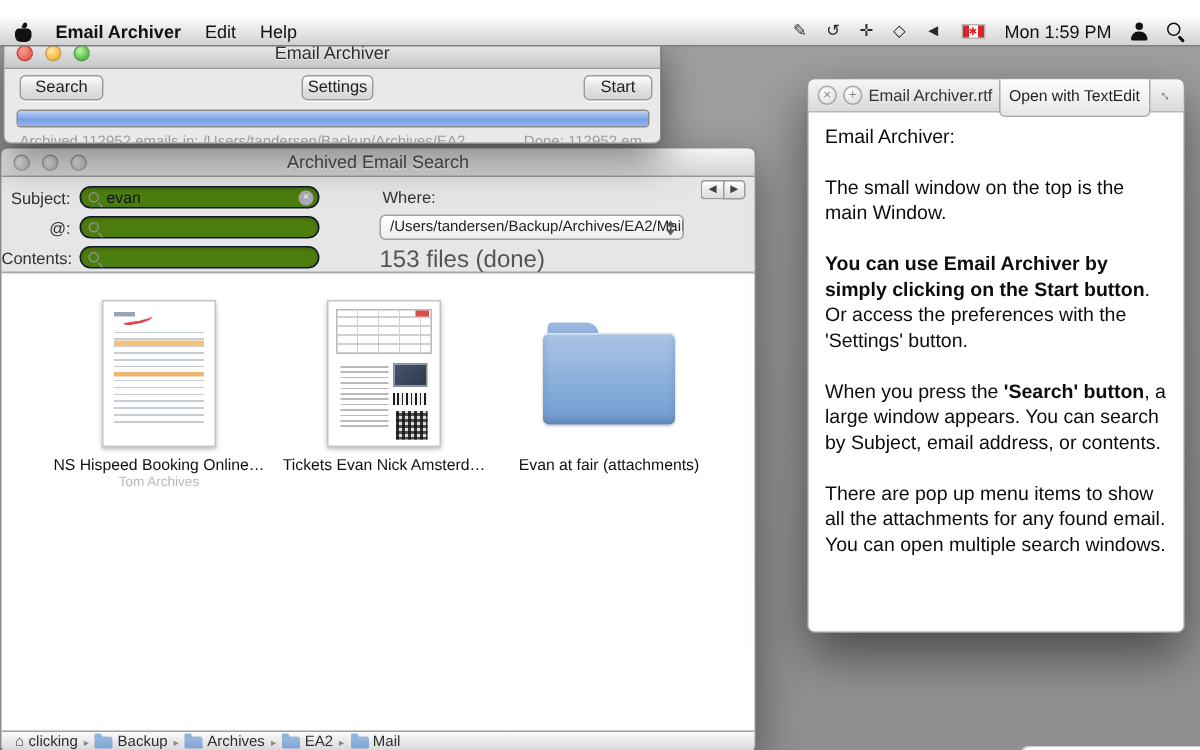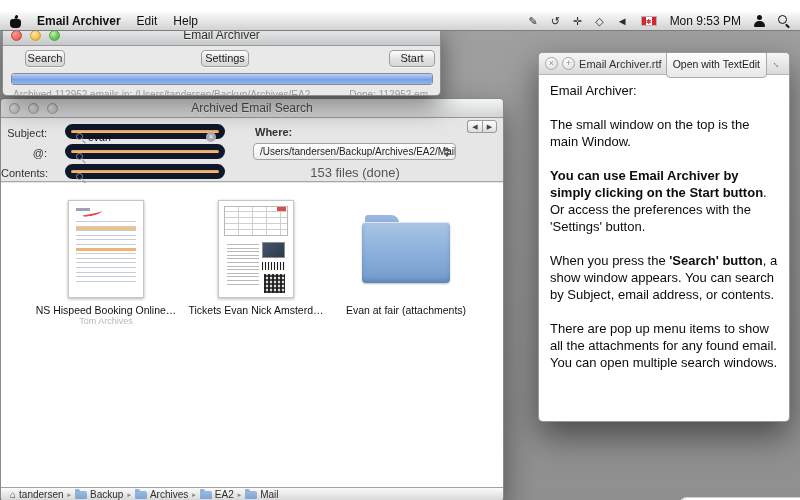--- a/index.html
+++ b/index.html
@@ -35,45 +35,45 @@
   .light { width:11px; height:11px; border-radius:50%; }
   .l-red { background:radial-gradient(circle at 35% 30%, #ff9d95, #ec6b5f 60%, #d04b3c); border:1px solid #c1473c; }
   .l-yel { background:radial-gradient(circle at 35% 30%, #ffe9a8, #f6bf4f 60%, #dd9f33); border:1px solid #cda043; }
   .l-grn { background:radial-gradient(circle at 35% 30%, #c4f1b2, #66c554 60%, #47a436); border:1px solid #52a43c; }
   .l-gray { background:radial-gradient(circle at 35% 30%, #f2f2f2, #cacaca 65%, #b2b2b2); border:1px solid #a5a5a5; }
 
   
   .win-archiver { left:2px; top:13px; width:439px; height:71px; background:#e9e9e9; box-shadow:0 10px 26px rgba(0,0,0,.5); z-index:30; }
   .arch-body { position:relative; height:50px; }
   .aqua-btn { position:absolute; height:17px; background:linear-gradient(#ffffff,#e3e3e3 50%,#d6d6d6); border:1px solid #9d9d9d; border-radius:4px; font-size:11px; color:#222; text-align:center; line-height:15px; box-shadow:0 1px 0 rgba(255,255,255,.7); cursor:default; font-family:inherit; }
-  .btn-search { left:22px; top:4px; width:40px; }
+  .btn-search { left:10px; top:4px; width:56px; }
   .btn-settings { left:198px; top:4px; width:48px; }
   .btn-start { right:5px; top:4px; width:46px; }
   .pbar { position:absolute; left:8px; right:7px; top:27px; height:12px; border:1px solid #8b8b8b; border-radius:3px; background:#dfe6f2; overflow:hidden; }
   .pfill { height:100%; width:100%; background:linear-gradient(180deg,#bcd0f4,#85abe9 45%,#78a0e6 55%,#93b5ec); }
   .statusrow { position:absolute; left:10px; right:2px; top:43px; display:flex; justify-content:space-between; font-size:10px; color:#9a9a9a; white-space:nowrap; overflow:hidden; }
   .statusrow .sr { overflow:hidden; }
 
   
   .win-search { left:0px; top:86px; width:504px; height:404px; background:#e6e6e6; box-shadow:0 12px 30px rgba(0,0,0,.45); z-index:10; }
   .win-search .titlebar { height:19px; background:linear-gradient(#f3f4f4,#d3d4d6); color:#4f4f4f; font-size:12px; line-height:18px; }
   .sform { position:relative; height:64px; background:#e6e6e6; border-bottom:1px solid #a6a6a6; }
   .flab { position:absolute; width:46px; text-align:right; font-size:11px; color:#333; }
-  .sfield { position:absolute; left:64px; width:160px; height:15px; background:#fdba74; border:6px solid #0f172a; border-radius:8px; box-shadow:inset 0 1px 2px rgba(0,0,0,.18); }
+  .sfield { position:absolute; left:52px; width:160px; height:15px; background:#4d7c0f; border:1px solid #0f172a; border-radius:8px; box-shadow:inset 0 1px 2px rgba(0,0,0,.18); }
   .sfield .mg { position:absolute; left:5px; top:3px; width:9px; height:9px; }
   .mg::before { content:""; position:absolute; top:0; left:0; width:5px; height:5px; border:1.2px solid #8f8f8f; border-radius:50%; }
   .mg::after { content:""; position:absolute; bottom:0; right:0; width:3.5px; height:1.3px; background:#8f8f8f; transform:rotate(45deg); }
   .sfield input { position:absolute; left:17px; top:0; width:calc(100% - 32px); height:13px; border:none; background:transparent; outline:none; font-size:10.5px; color:#111; font-family:inherit; }
   .clear-btn { position:absolute; right:3px; top:2px; width:10px; height:10px; border-radius:50%; background:#a9aab3; color:#fff; font-size:7px; line-height:10px; text-align:center; cursor:default; }
-  .where-lab { position:absolute; left:254px; top:8px; font-size:11px; color:#333;font-weight:bold; }
+  .where-lab { position:absolute; left:254px; top:8px; font-size:11px; color:#333; }
   .where-pop { position:absolute; left:252px; top:25px; width:203px; height:17px; background:linear-gradient(#ffffff,#eeeeee); border:1px solid #a2a2a2; border-radius:4px; font-size:10px; color:#222; line-height:15px; padding:0 16px 0 6px; white-space:nowrap; overflow:hidden; cursor:default; }
   .pop-arrows { position:absolute; right:4px; top:3px; width:7px; height:10px; }
   .pop-arrows::before { content:""; position:absolute; top:0; left:0; border-left:3.5px solid transparent; border-right:3.5px solid transparent; border-bottom:4px solid #555; }
   .pop-arrows::after { content:""; position:absolute; bottom:0; left:0; border-left:3.5px solid transparent; border-right:3.5px solid transparent; border-top:4px solid #555; }
-  .res-count { position:absolute; top:47px; left:252px; width:204px; text-align:center; font-size:13px; color:#555; }
+  .res-count { position:absolute; top:47px; left:252px; width:204px; text-align:left; font-size:16px; color:#555; }
   .navpair { position:absolute; top:2px; right:6px; display:flex; }
   .navseg { width:15px; height:13px; border:1px solid #9a9a9a; background:linear-gradient(#fdfdfd,#dcdcdc); font-size:7px; color:#444; text-align:center; line-height:12px; cursor:default; }
   .navseg:first-child { border-radius:3px 0 0 3px; border-right:none; }
   .navseg:last-child { border-radius:0 3px 3px 0; }
 
   .icons-area { position:absolute; top:84px; left:0; right:0; bottom:14px; background:#fff; overflow:hidden; }
   .grid { padding-left:30px; display:flex; flex-wrap:wrap; align-content:flex-start; }
   .cell { width:150px; height:146px; padding-top:13px; display:flex; flex-direction:column; align-items:center; }
   .thumbbox { height:105px; display:flex; align-items:center; justify-content:center; }
   .flbl { font-size:10.5px; color:#111; white-space:nowrap; margin-top:3px; }
@@ -131,21 +131,21 @@
       <span class="mb-ic">✎</span>
       <span class="mb-ic">↺</span>
       <span class="mb-ic">✛</span>
       <span class="mb-ic">◇</span>
       <span class="mb-ic">◄</span>
       <span class="flag">
         <span class="band"></span>
         <span class="mid">✱</span>
         <span class="band"></span>
       </span>
-      <span class="mb-clock">Mon 9:53 PM</span>
+      <span class="mb-clock">Mon 1:59 PM</span>
       <span class="person-icon"></span>
       <span class="spot-icon"></span>
     </div>
   </div>
 
   <div class="window win-archiver">
     <div class="titlebar">
       <span class="lights">
         <span class="light l-red"></span>
         <span class="light l-yel"></span>
@@ -264,21 +264,21 @@
 
           <div class="fsub"></div>
         </div>
 
       </div>
     </div>
 
     <div class="pathbar">
       <span class="crumb">
         <span class="home-ic">⌂</span>
-        <span>tandersen</span>
+        <span>clicking</span>
       </span>
       <span class="psep">▸</span>
       <span class="crumb">
         <span class="minifolder"></span>
         <span>Backup</span>
       </span>
       <span class="psep">▸</span>
       <span class="crumb">
         <span class="minifolder"></span>
         <span>Archives</span>
@@ -301,20 +301,20 @@
       <span class="ql-cbtn">×</span>
       <span class="ql-cbtn">+</span>
       <span class="ql-titletext">Email Archiver.rtf</span>
       <button class="ql-openbtn">Open with TextEdit</button>
       <span class="ql-expand">↔</span>
     </div>
     <div class="ql-body">
       <p>Email Archiver:</p>
       <p>The small window on the top is the main Window.</p>
       <p><b>You can use Email Archiver by simply clicking on the Start button</b><span>. Or access the preferences with the 'Settings' button.</span></p>
-      <p><span>When you press the </span><b>'Search' button</b><span>, a show window appears. You can search by Subject,  email address, or contents.</span></p>
+      <p><span>When you press the </span><b>'Search' button</b><span>, a large window appears. You can search by Subject,  email address, or contents.</span></p>
       <p>There are pop up menu items to show all the attachments for any found email. You can open multiple search windows.</p>
     </div>
   </div>
 
   <div class="corner-strip"></div>
 
 </div>
 
 </body></html>

